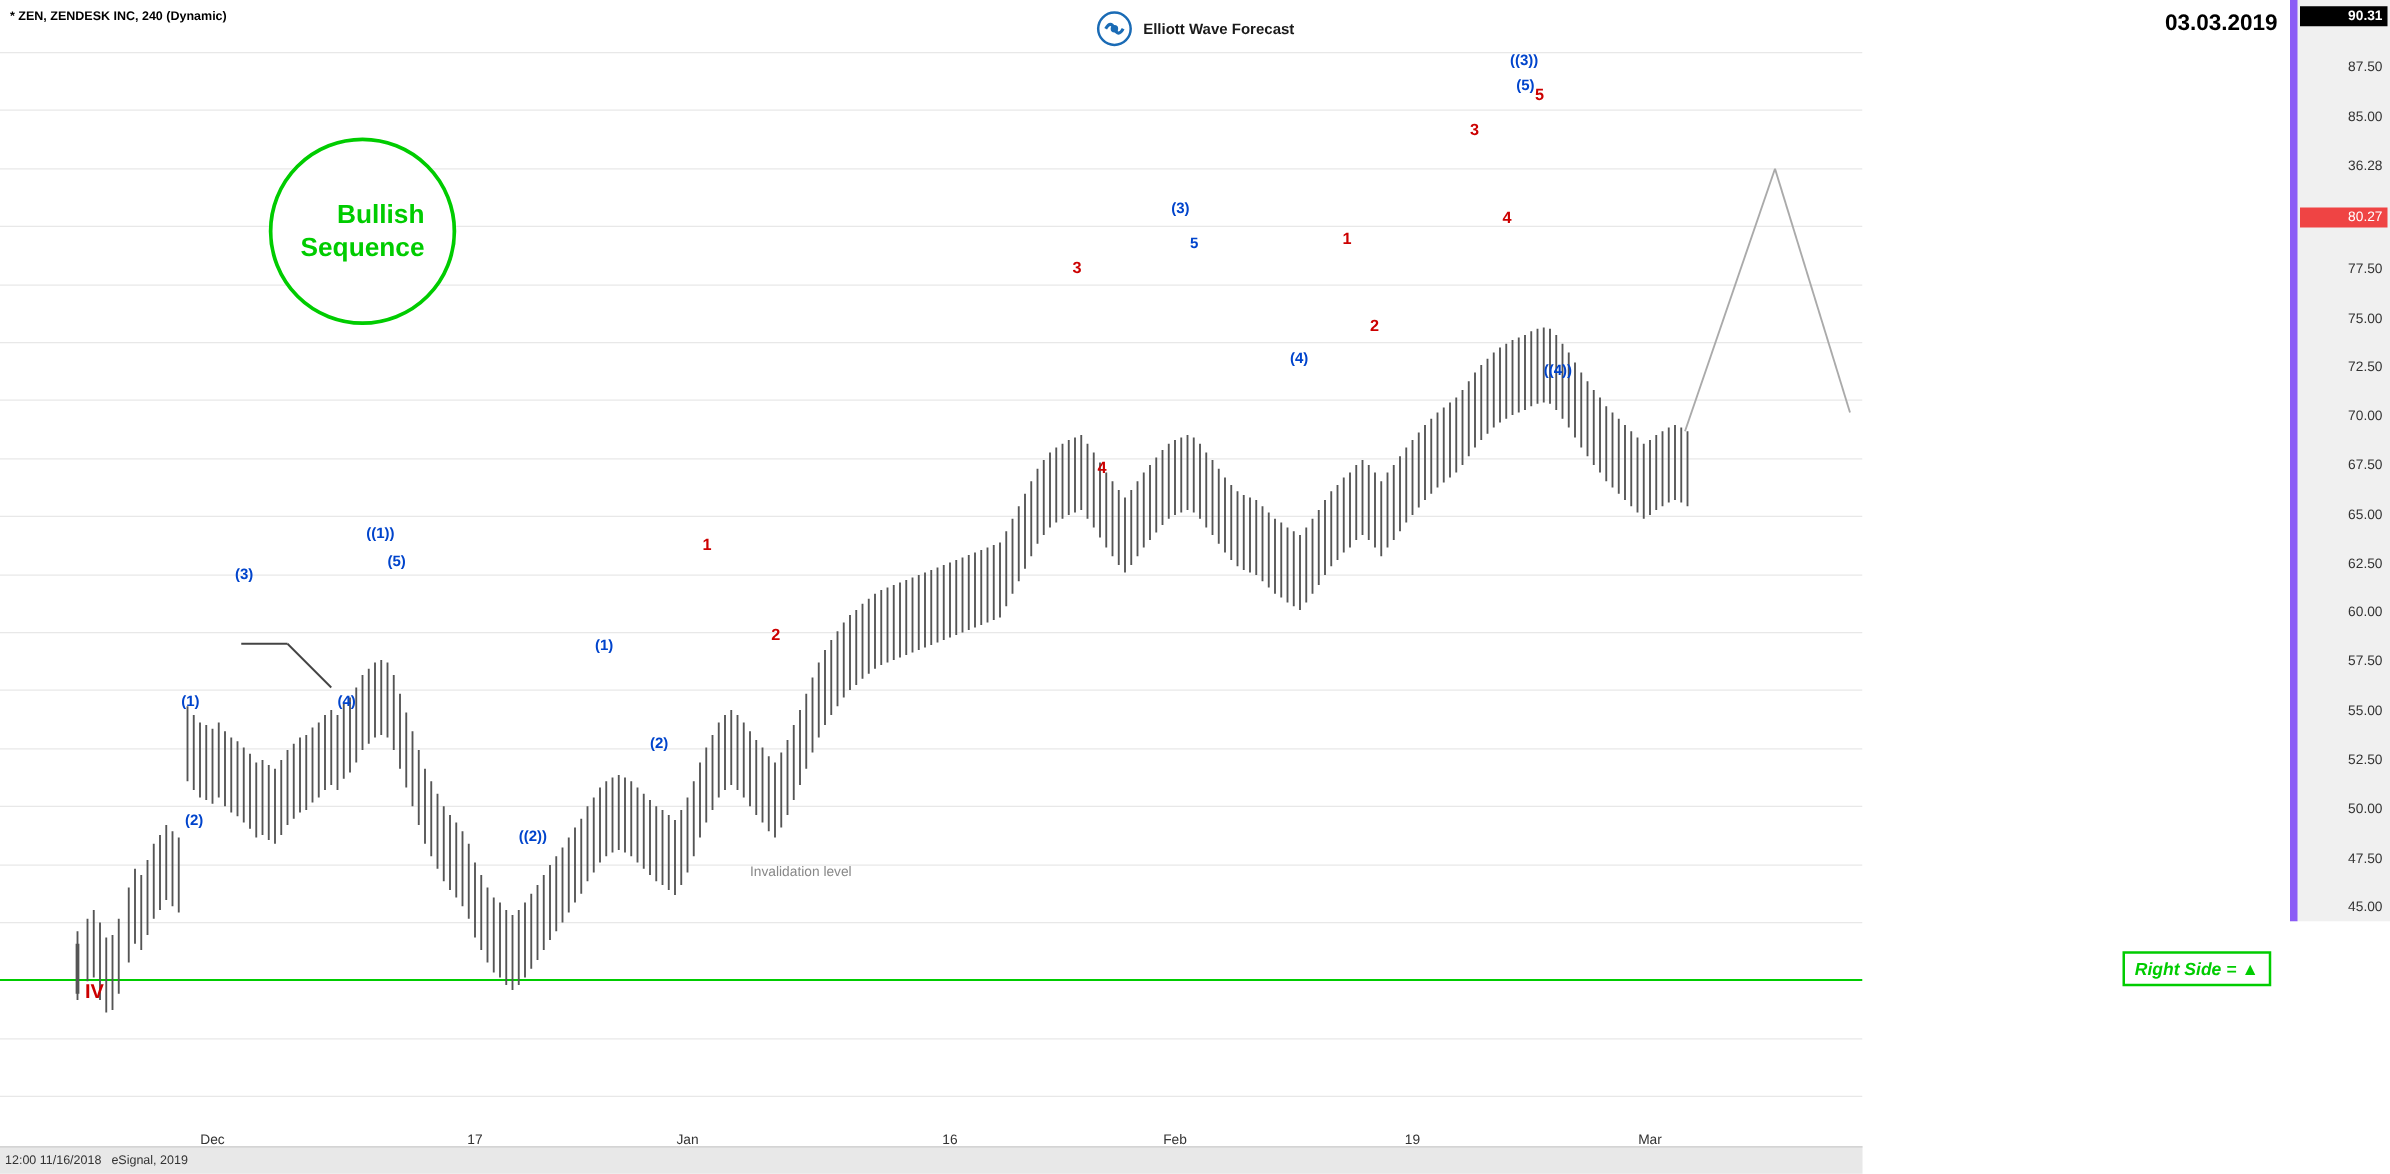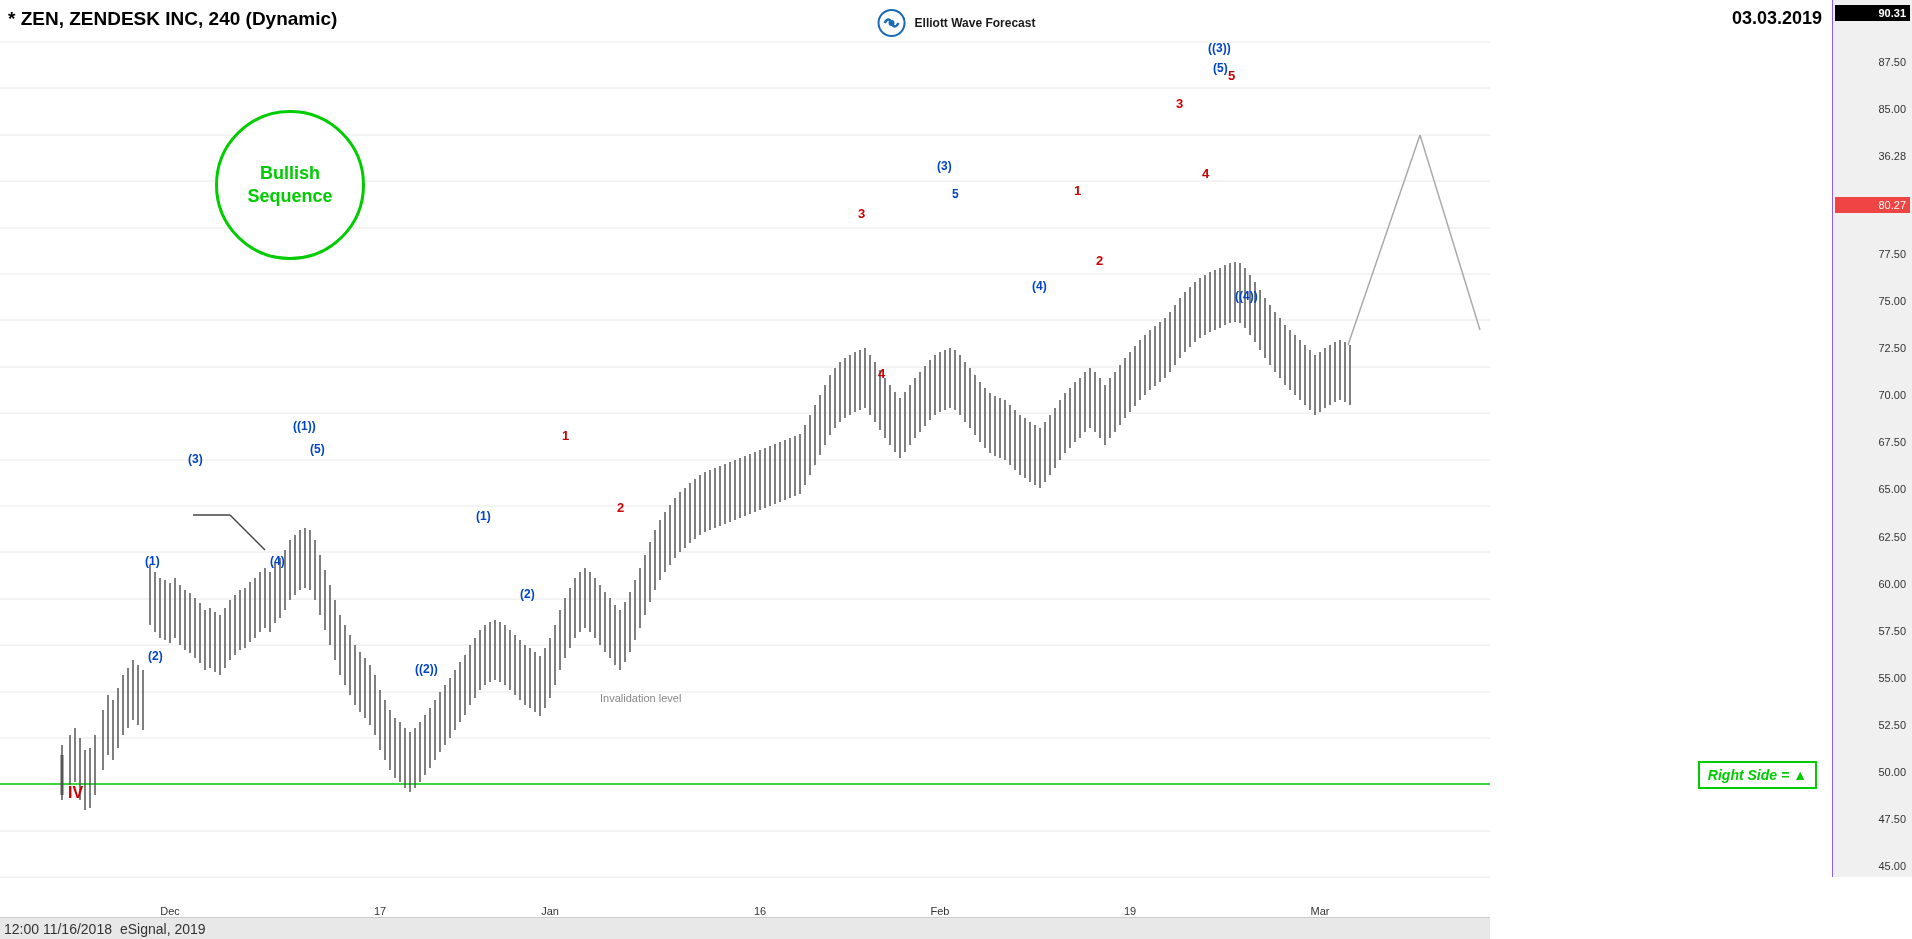--- a/index.html
+++ b/index.html
@@ -10,23 +10,23 @@
       height: 939px;
       position: relative;
       background: #fff;
     }
 
     #price-axis {
       position: absolute;
       right: 0;
       top: 0;
       width: 80px;
-      height: 877px;
+      height: 737px;
       background: #f0f0f0;
-      border-left: 1px solid #8b5cf6;
+      border-left: 6px solid #8b5cf6;
       display: flex;
       flex-direction: column;
       justify-content: space-between;
       padding: 5px 2px;
     }
 
     .price-label {
       font-size: 11px;
       color: #333;
       text-align: right;
@@ -43,21 +43,21 @@
       background: #000;
       color: #fff;
       padding: 2px 4px;
       font-weight: bold;
     }
 
     #header {
       position: absolute;
       top: 8px;
       left: 8px;
-      font-size: 19px;
+      font-size: 10px;
       font-weight: bold;
       color: #000;
     }
 
     #logo-area {
       position: absolute;
       top: 8px;
       left: 50%;
       transform: translateX(-50%);
       display: flex;
@@ -93,23 +93,23 @@
       height: 150px;
       border-radius: 50%;
       border: 3px solid #00cc00;
       display: flex;
       align-items: center;
       justify-content: center;
       background: #fff;
     }
 
     #bullish-text {
-      text-align: center;
+      text-align: right;
       color: #00cc00;
-      font-size: 18px;
+      font-size: 21px;
       font-weight: bold;
       line-height: 1.3;
     }
 
     #right-side-badge {
       position: absolute;
       bottom: 150px;
       right: 95px;
       background: #fff;
       border: 2px solid #00cc00;
@@ -135,21 +135,21 @@
       position: absolute;
       bottom: 0;
       left: 0;
       width: 1490px;
       height: 22px;
       background: #e8e8e8;
       border-top: 1px solid #ccc;
       display: flex;
       align-items: center;
       padding: 0 4px;
-      font-size: 14px;
+      font-size: 10px;
       color: #333;
     }
 
     svg#chart-svg {
       position: absolute;
       top: 0;
       left: 0;
       width: 1490px;
       height: 939px;
     }

